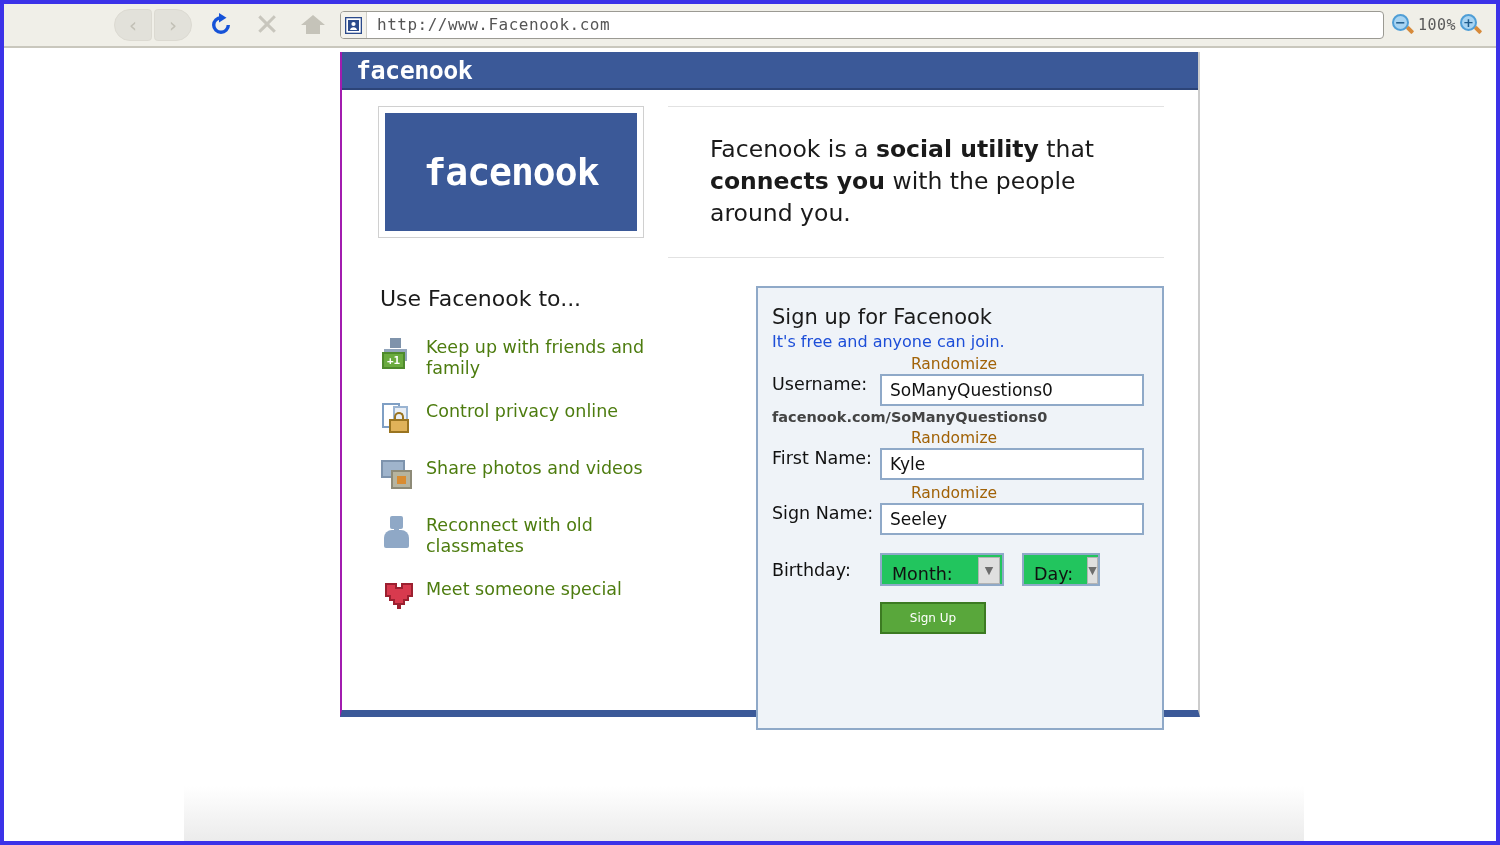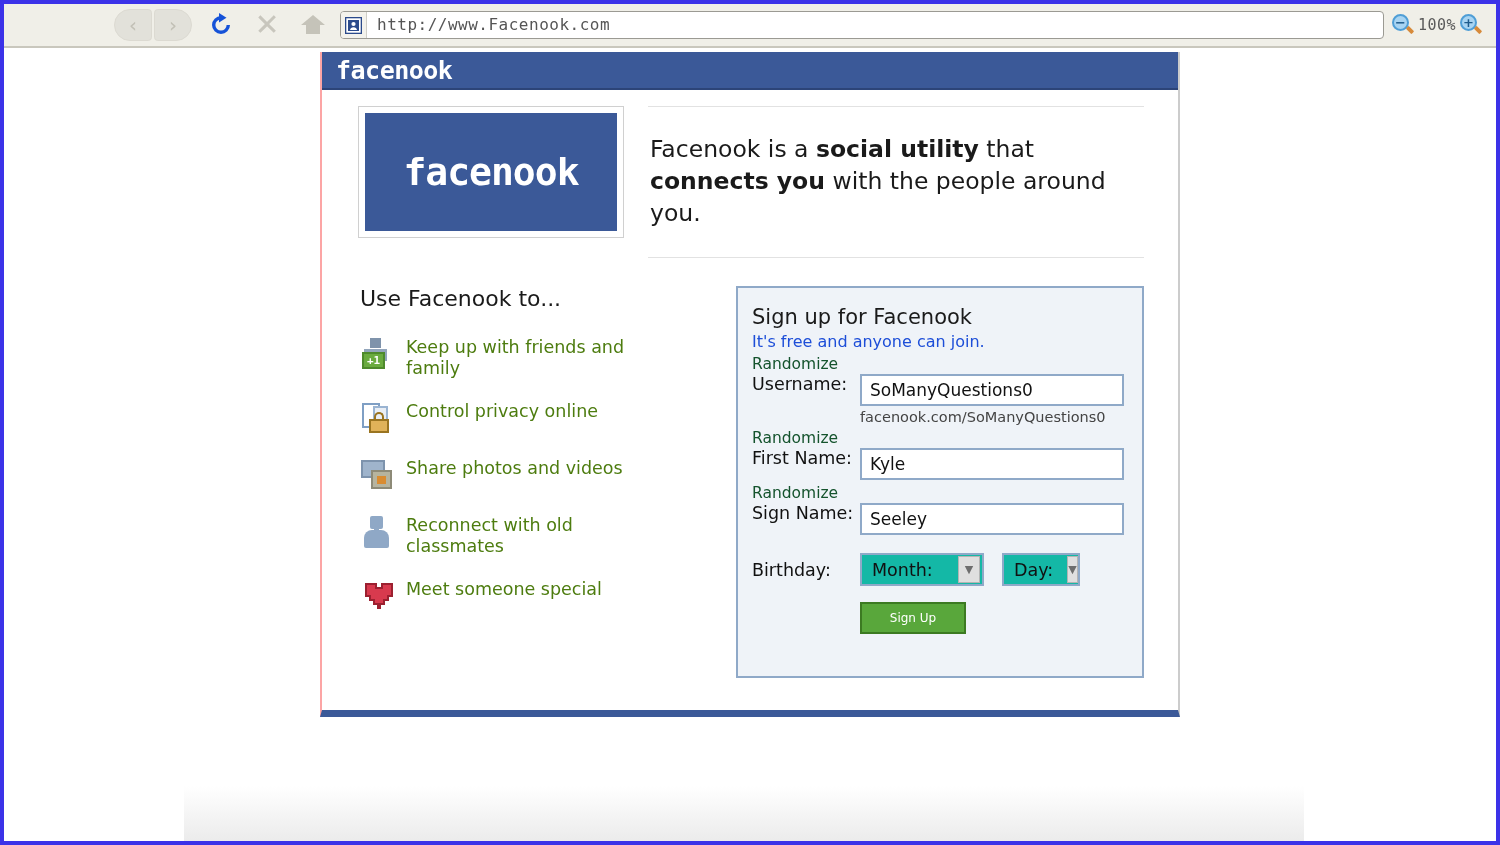--- a/index.html
+++ b/index.html
@@ -136,25 +136,25 @@
     left: 0; top: 44px;
     width: 1492px;
     height: 793px;
     background: #ffffff;
     overflow: hidden;
   }
 
   
   #site-window {
     position: absolute;
-    left: 316px; top: 4px;
+    left: 336px; top: 4px;
     width: 860px;
     height: 665px;
     background: #ffffff;
-    border-left: 2px solid #fca5a5;
+    border-left: 2px solid #a21caf;
     border-right: 2px solid #cccccc;
     border-bottom: 7px solid #3b5998;
   }
 
   #site-header {
     height: 38px;
     background: #3b5998;
     display: flex;
     align-items: center;
     padding-left: 14px;
@@ -214,20 +214,21 @@
     height: 1px;
     background: #e2e2e2;
     width: 100%;
   }
   #tagline {
     font-size: 23.5px;
     line-height: 32px;
     color: #1a1a1a;
     padding: 26px 2px 28px 2px;
     font-family: "DejaVu Sans", "Liberation Sans", sans-serif;
+    margin-left: 40px;
   }
   #tagline b { font-weight: bold; }
 
   
   #lower-row {
     display: flex;
     margin-top: 28px;
   }
 
   #features-col {
@@ -335,35 +336,35 @@
   
   .ic-heart svg { position:absolute; left:2px; top:0; display:block; }
 
   
   #signup-panel {
     flex: 1;
     margin-left: 26px;
     background: #eff3f8;
     border: 2px solid #8fa9c8;
     padding: 16px 18px 20px 14px;
-    height: 392px;
+    height: 444px;
   }
   #signup-title {
     font-size: 21px;
     color: #1a1a1a;
     line-height: 26px;
   }
   #signup-subtitle {
     font-size: 16px;
     color: #1d4ed8;
     margin-top: 2px;
   }
   .randomize-link {
-    text-align: left;
-    color: #14532d;
+    text-align: center;
+    color: #a16207;
     font-size: 15.5px;
     padding-right: 8px;
     margin-top: 4px;
     cursor: pointer;
   }
   .field-row {
     display: flex;
     align-items: flex-start;
     margin-top: 1px;
   }
@@ -381,35 +382,35 @@
     font-size: 17px;
     color: #111111;
     padding: 0 8px;
     line-height: 28px;
     font-family: "DejaVu Sans", "Liberation Sans", sans-serif;
     outline: none;
   }
   #username-hint {
     font-size: 14.5px;
     color: #444444;
-    margin-left: 108px;
     margin-top: 3px;
+    font-weight: bold;
   }
 
   
   #birthday-row {
     display: flex;
     align-items: center;
     margin-top: 18px;
   }
   .select-box {
     display: flex;
-    align-items: center;
+    align-items: flex-end;
     height: 33px;
-    background: #14b8a6;
+    background: #22c55e;
     border: 2px solid #8fa9c8;
   }
   .select-text {
     font-size: 17.5px;
     color: #111111;
     padding: 0 10px;
     white-space: nowrap;
   }
   .select-arrow {
     width: 22px; height: 27px;

